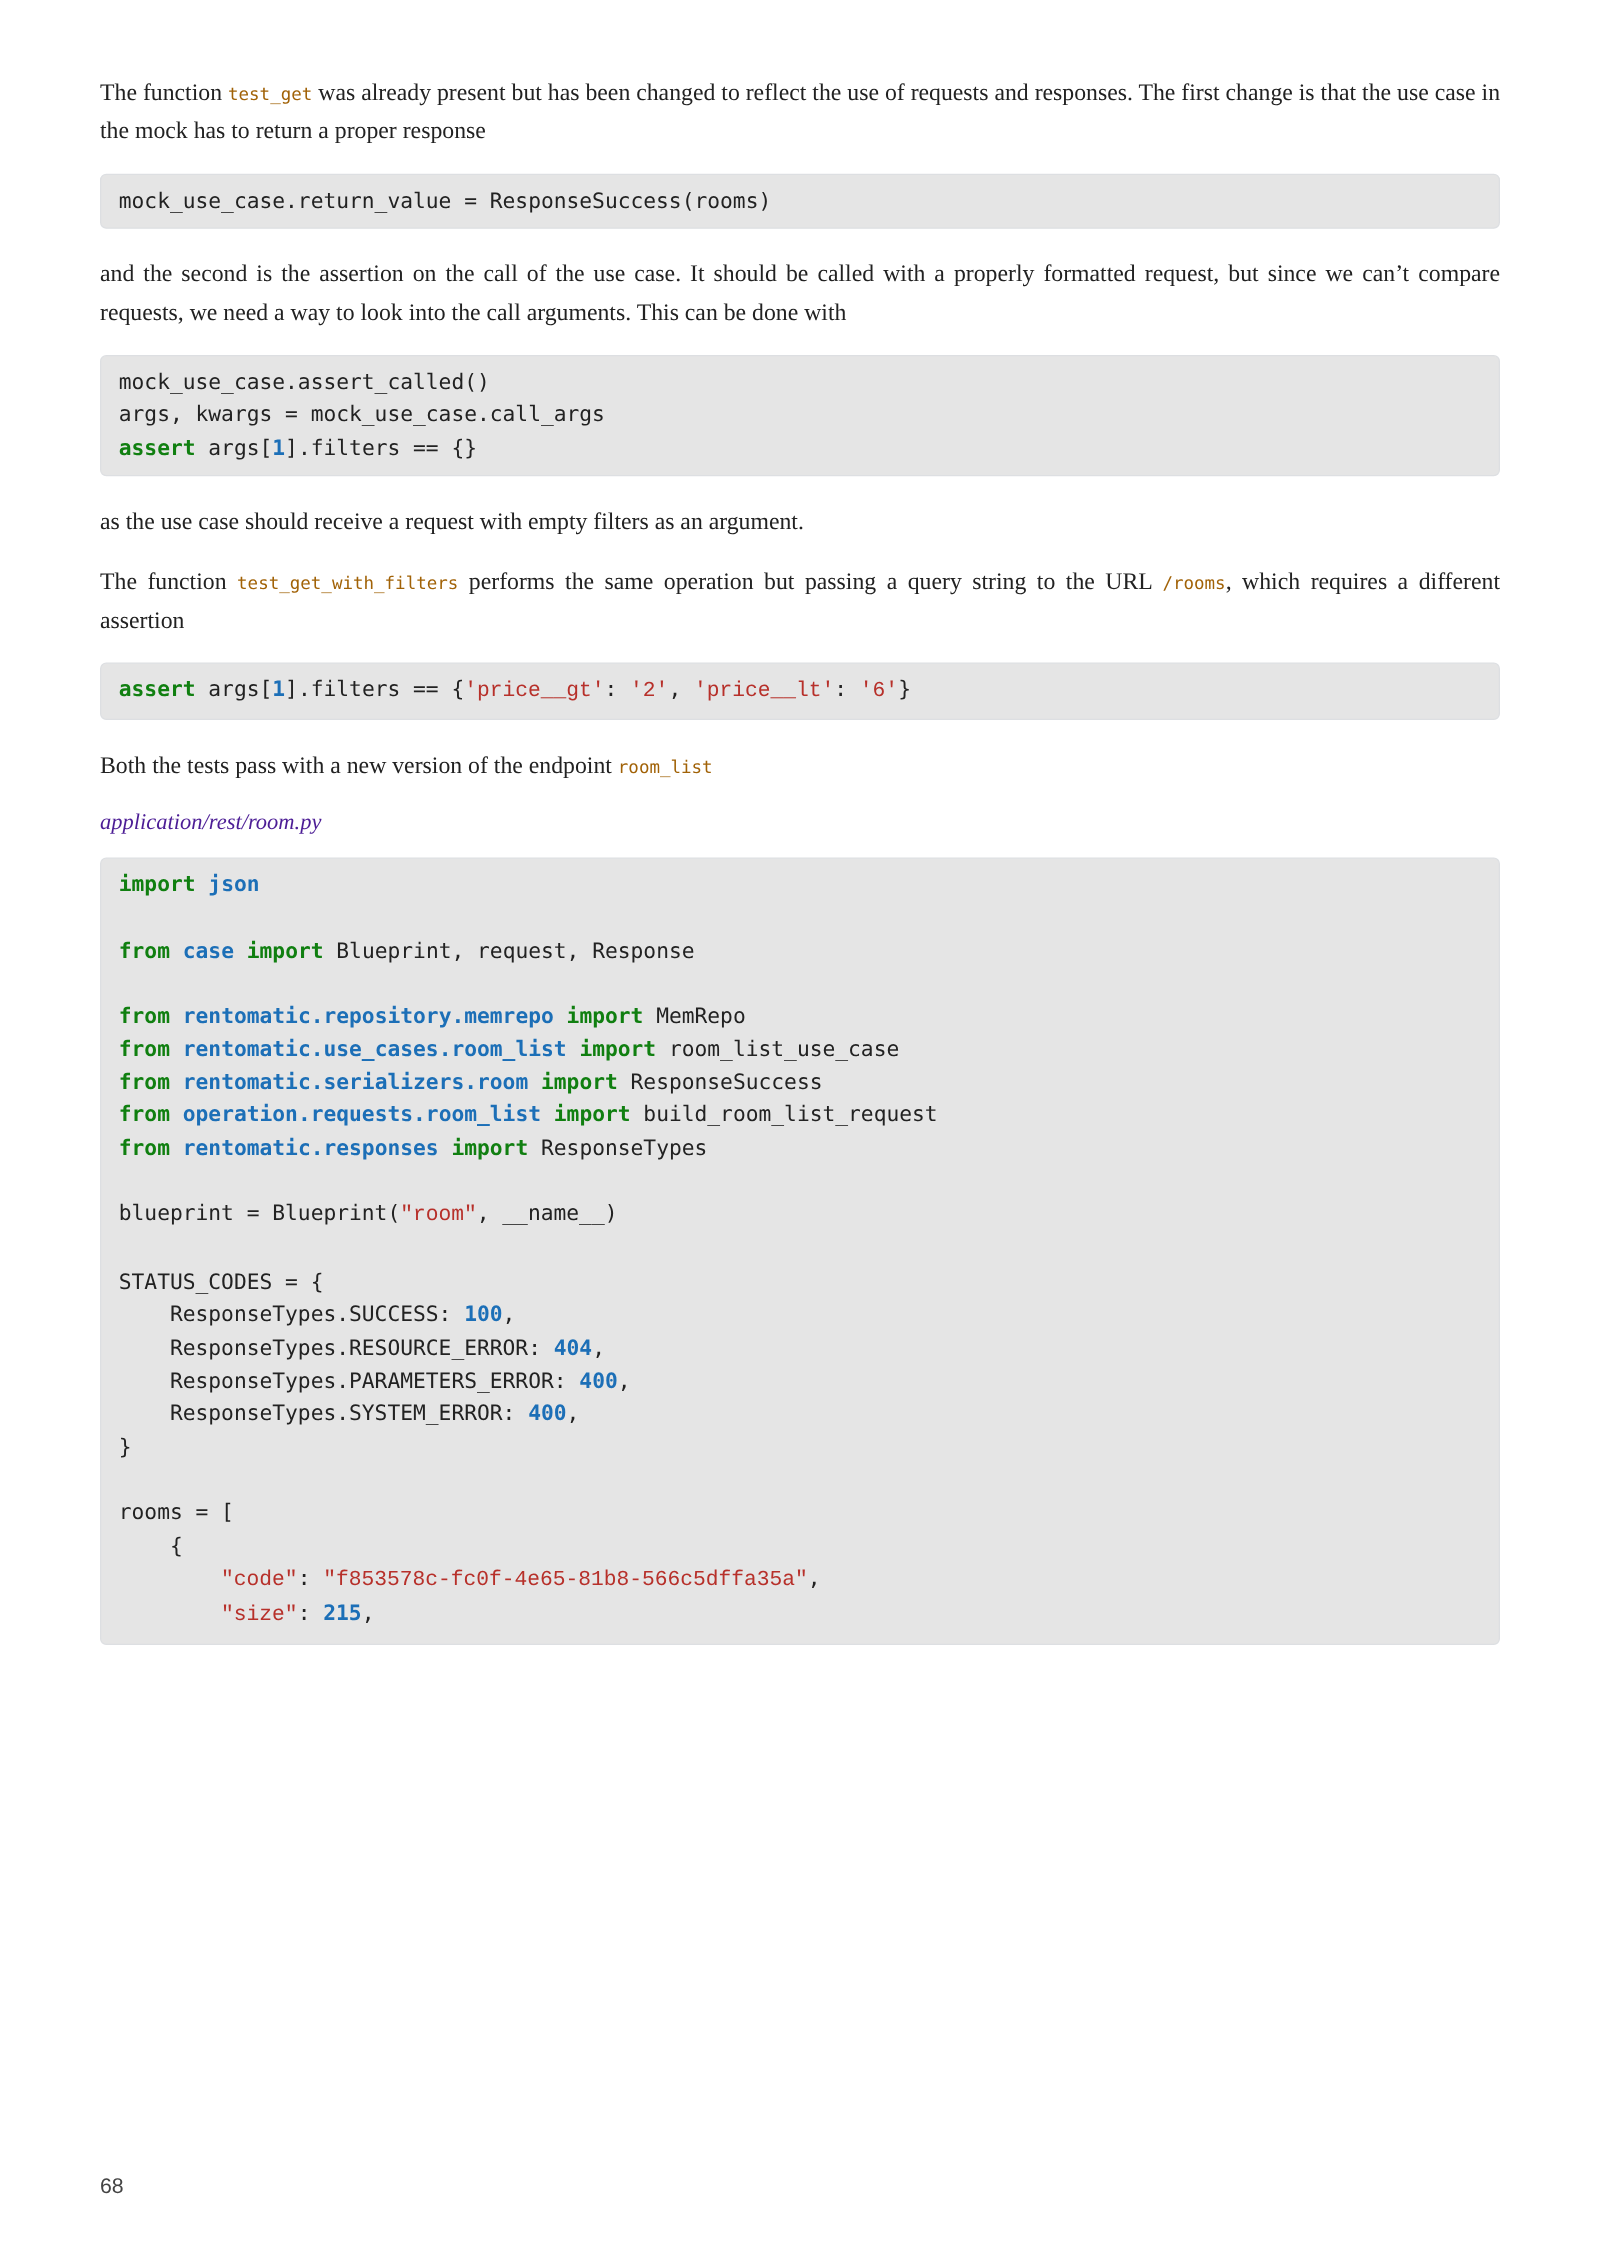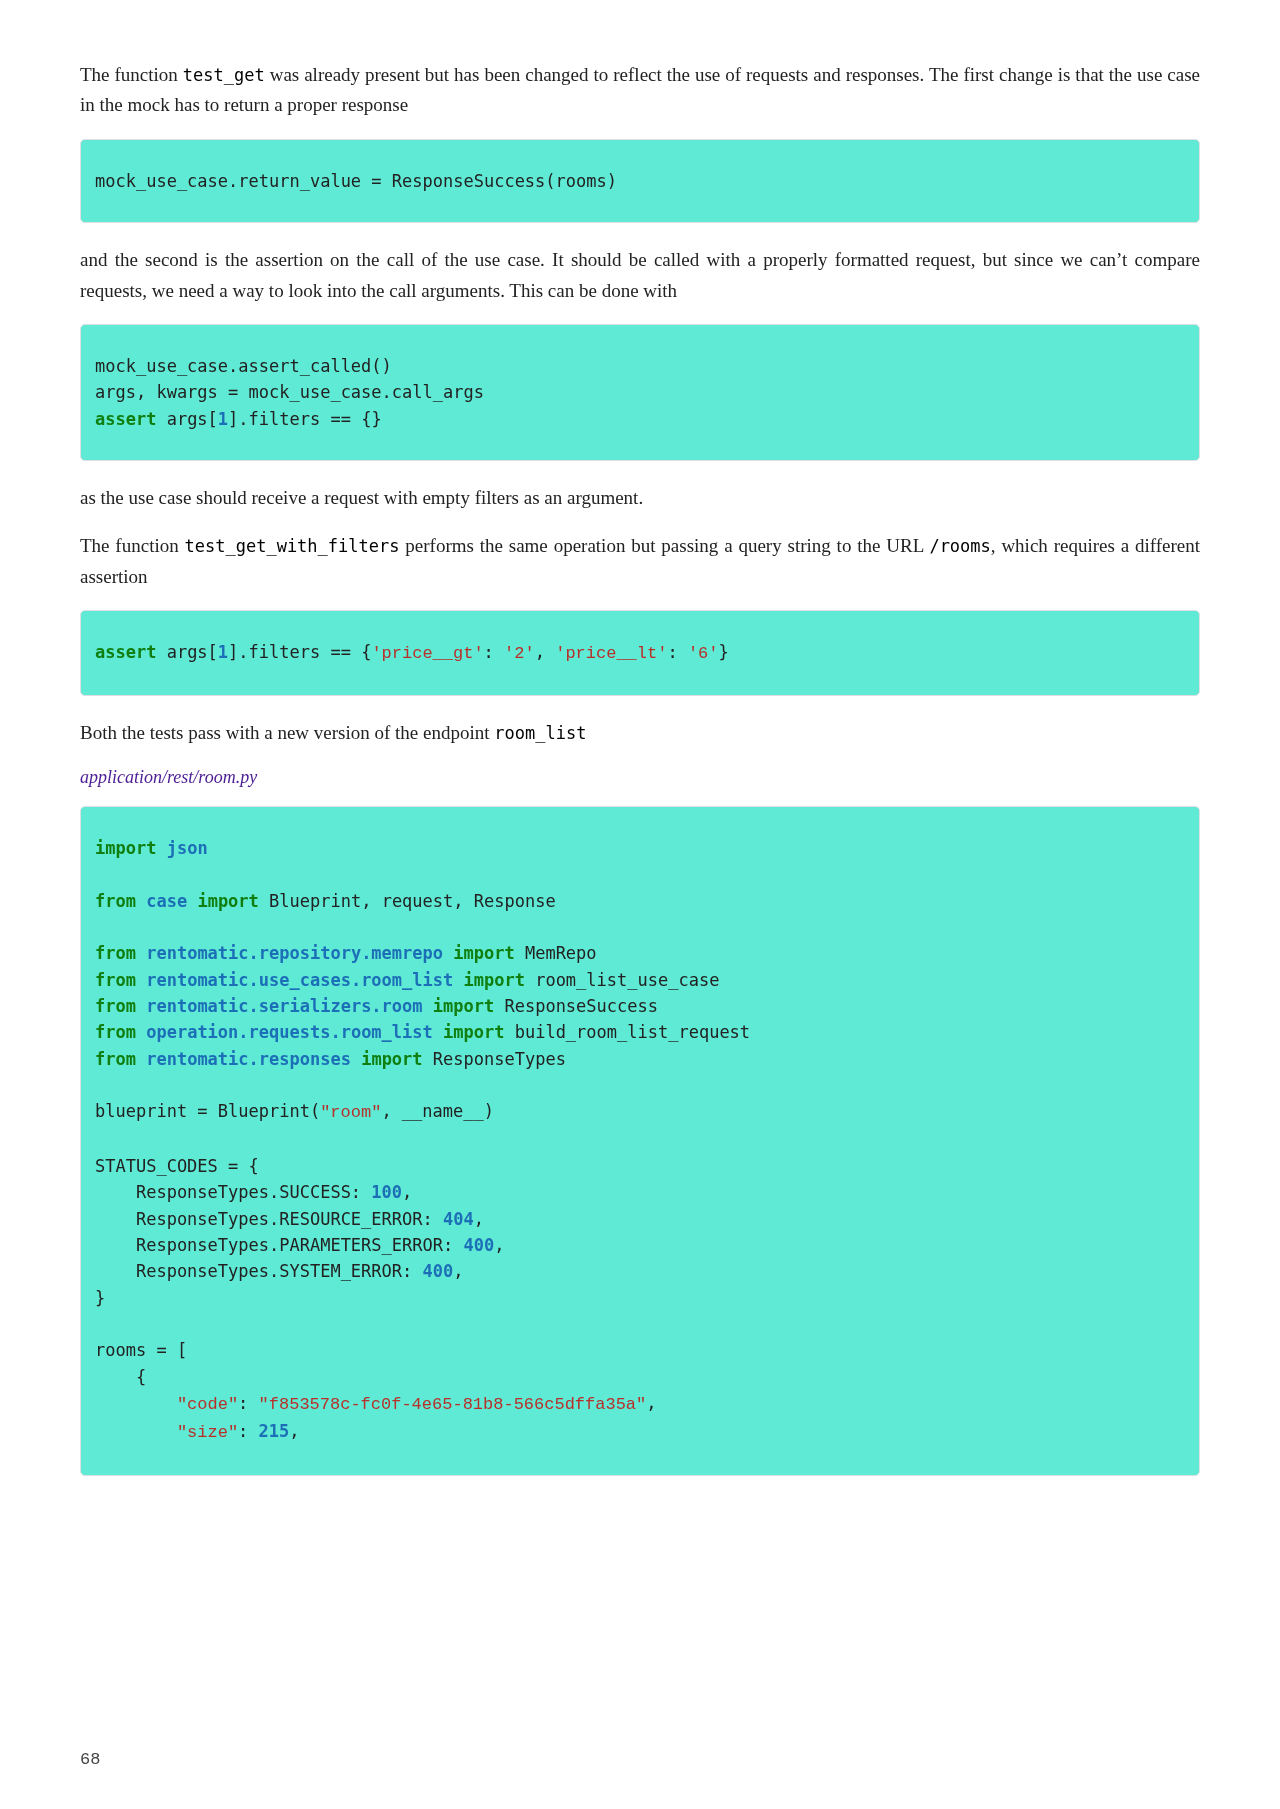--- a/index.html
+++ b/index.html
@@ -17,28 +17,28 @@
     position: relative;
   }
   p.body {
     font-size: 19px;
     line-height: 1.6;
     margin: 0 0 18px 0;
     text-align: justify;
   }
   code.inline {
     font-family: 'DejaVu Sans Mono', Consolas, 'Courier New', monospace;
-    font-size: 17px;
-    color: #000000;
+    font-size: 14px;
+    color: #a16207;
   }
   pre.codeblock {
-    background: #5eead4;
+    background: #e5e5e5;
     border: 1px solid #dddfe2;
     border-radius: 5px;
-    padding: 28px 14px;
+    padding: 8px 14px;
     margin: 18px 0 22px 0;
     overflow: hidden;
     white-space: pre;
   }
   pre.codeblock, pre.codeblock code {
     font-family: 'DejaVu Sans Mono', Consolas, 'Courier New', monospace;
     font-size: 17px;
     line-height: 1.55;
   }
   .kw   { color: #107f10; font-weight: bold; }   
@@ -46,25 +46,25 @@
   .num  { color: #1c6fb7; font-weight: bold; }   
   .str  { color: #b7302a; font-family: Liberation Mono, monospace; }                       
   .filename {
     font-style: italic;
     font-size: 18px;
     margin: 12px 0 8px 0;
     color: #4c1d95;
   }
   .pagenum {
     position: absolute;
-    bottom: 40px;
+    bottom: 50px;
     left: 80px;
     font-size: 17px;
     color: #444;
-    font-family: Liberation Mono, monospace;
+    font-family: Liberation Sans, sans-serif;
   }
   .cutoff {
     border-bottom: 2px dashed #bfc3c8;
     margin-bottom: 0;
     padding-bottom: 6px;
   }
 </style>
 </head>
 <body>
 

